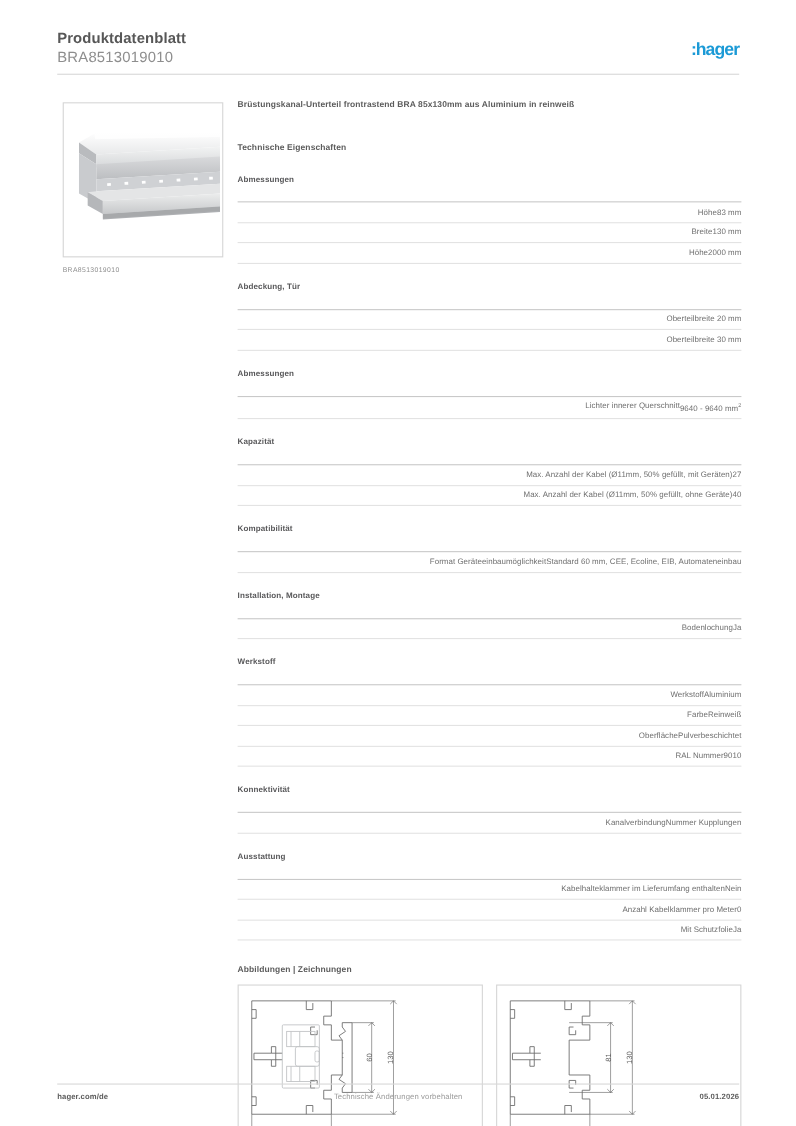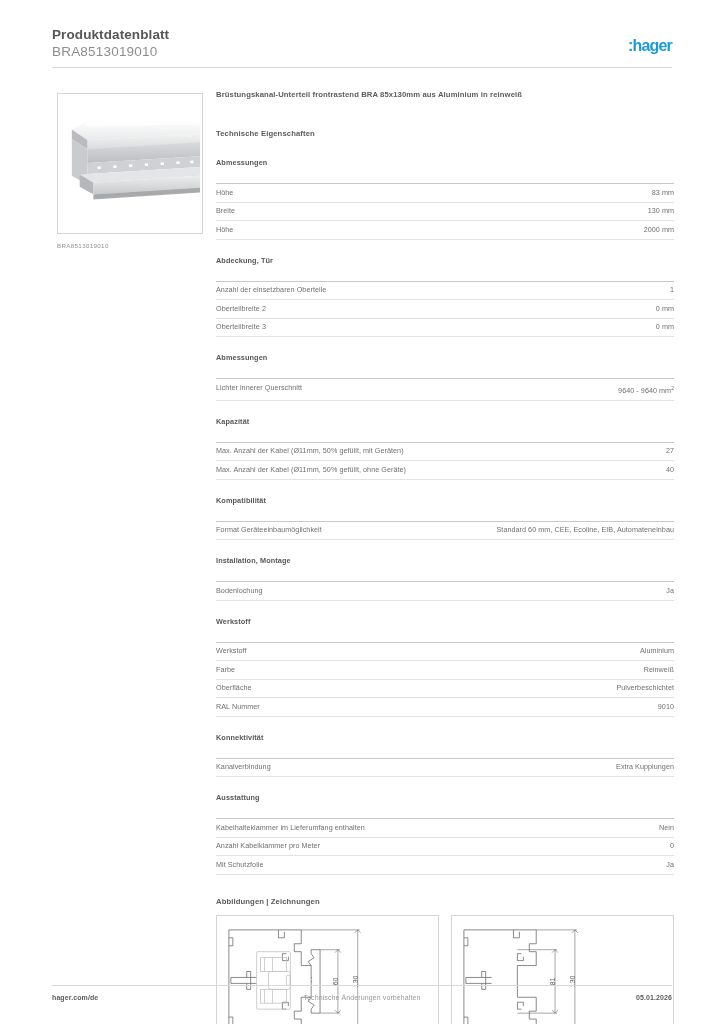--- a/index.html
+++ b/index.html
@@ -56,21 +56,21 @@
     letter-spacing: .1px; margin-bottom: 20px;
   }
 
   .section { margin-bottom: 16px; }
   .section-title {
     font-size: 7.3px; font-weight: bold; color: #58585a;
     letter-spacing: .1px; padding-bottom: 16px;
     border-bottom: 1px solid #c9c9c9;
   }
   .row {
-    display: flex; align-items: flex-start; justify-content: space-between;
+    display: flex; align-items: flex-start; justify-content: flex-end;
     border-bottom: 1px solid #e3e3e3;
     padding: 3.5px 0 3.5px 0;
     min-height: 15px;
   }
   .row-label {
     font-size: 7.2px; color: #6f6f6f; letter-spacing: .05px;
     line-height: 10.5px; max-width: 270px;
   }
   .row-value {
     font-size: 7.2px; color: #6f6f6f; letter-spacing: .05px;
@@ -199,24 +199,20 @@
             <div class="row-value">130 mm</div>
           </div>
           <div class="row">
             <div class="row-label">Höhe</div>
             <div class="row-value">2000 mm</div>
           </div>
         </div>
         <div class="section">
           <div class="section-title">Abdeckung, Tür</div>
           <div class="row">
-            <div class="row-label">Anzahl der einsetzbaren Oberteile</div>
-            <div class="row-value">1</div>
-          </div>
-          <div class="row">
             <div class="row-label">Oberteilbreite 2</div>
             <div class="row-value">0 mm</div>
           </div>
           <div class="row">
             <div class="row-label">Oberteilbreite 3</div>
             <div class="row-value">0 mm</div>
           </div>
         </div>
         <div class="section">
           <div class="section-title">Abmessungen</div>
@@ -266,21 +262,21 @@
           </div>
           <div class="row">
             <div class="row-label">RAL Nummer</div>
             <div class="row-value">9010</div>
           </div>
         </div>
         <div class="section">
           <div class="section-title">Konnektivität</div>
           <div class="row">
             <div class="row-label">Kanalverbindung</div>
-            <div class="row-value">Extra Kupplungen</div>
+            <div class="row-value">Nummer Kupplungen</div>
           </div>
         </div>
         <div class="section">
           <div class="section-title">Ausstattung</div>
           <div class="row">
             <div class="row-label">Kabelhalteklammer im Lieferumfang enthalten</div>
             <div class="row-value">Nein</div>
           </div>
           <div class="row">
             <div class="row-label">Anzahl Kabelklammer pro Meter</div>

